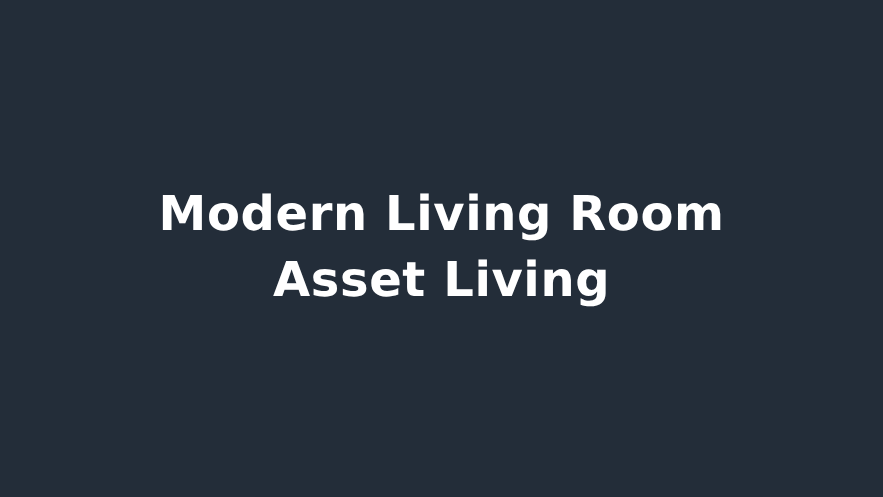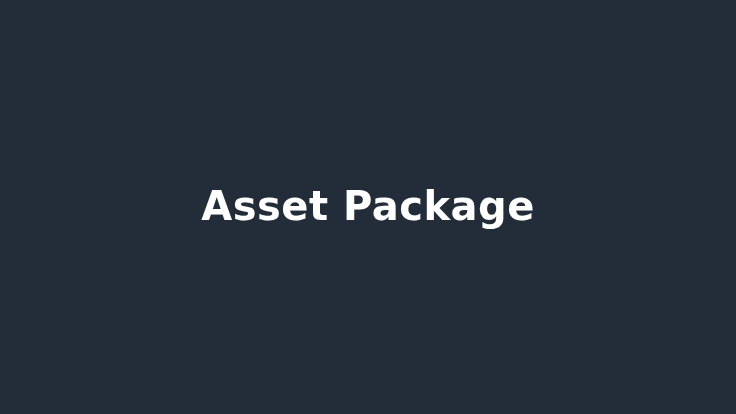--- a/index.html
+++ b/index.html
@@ -64,16 +64,17 @@
     display: block;
   }
 </style>
 </head>
 <body>
 
 <div class="stage">
 
 
   <h1 class="hero-title">
-    <span>Asset Package</span>
+    <span>Modern Living Room</span>
+    <span>Asset Living</span>
   </h1>
 
 </div>
 
 </body></html>

